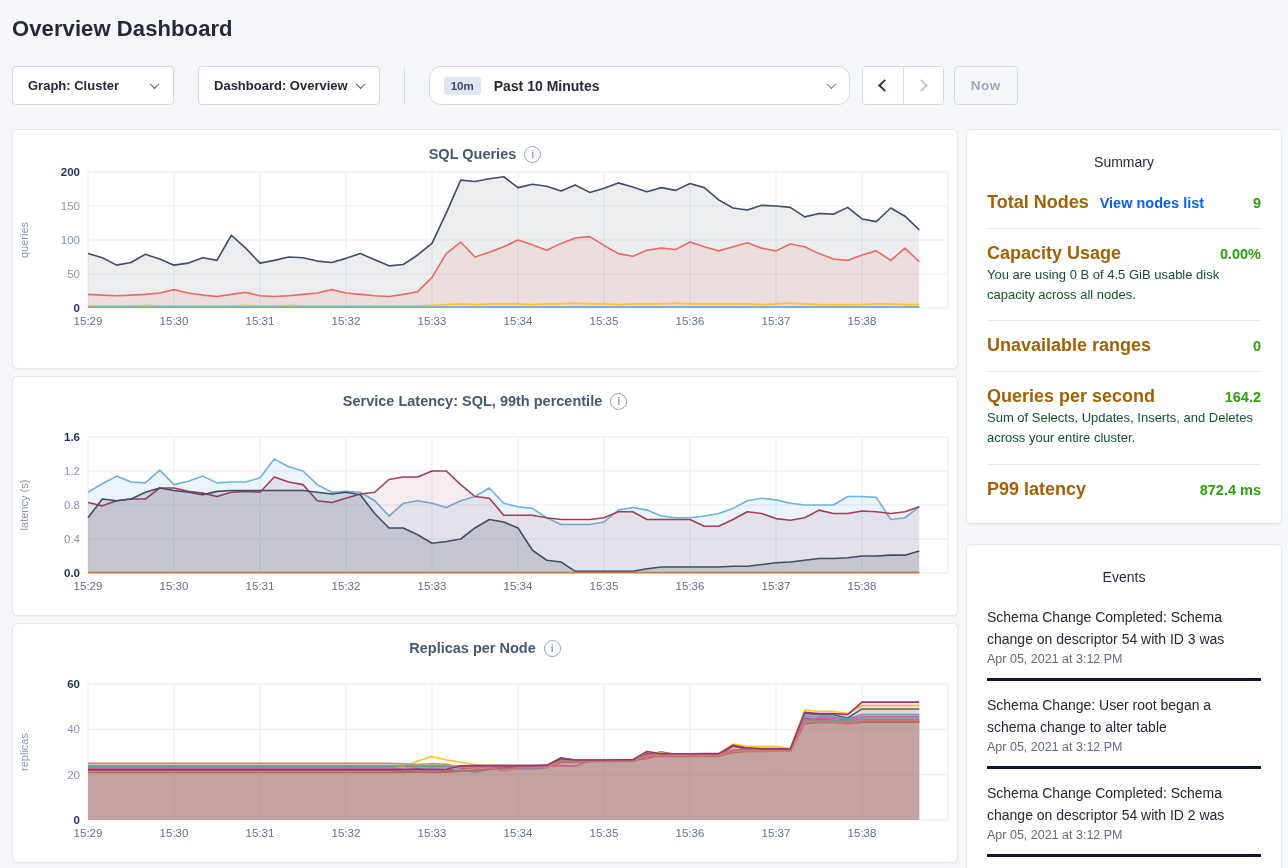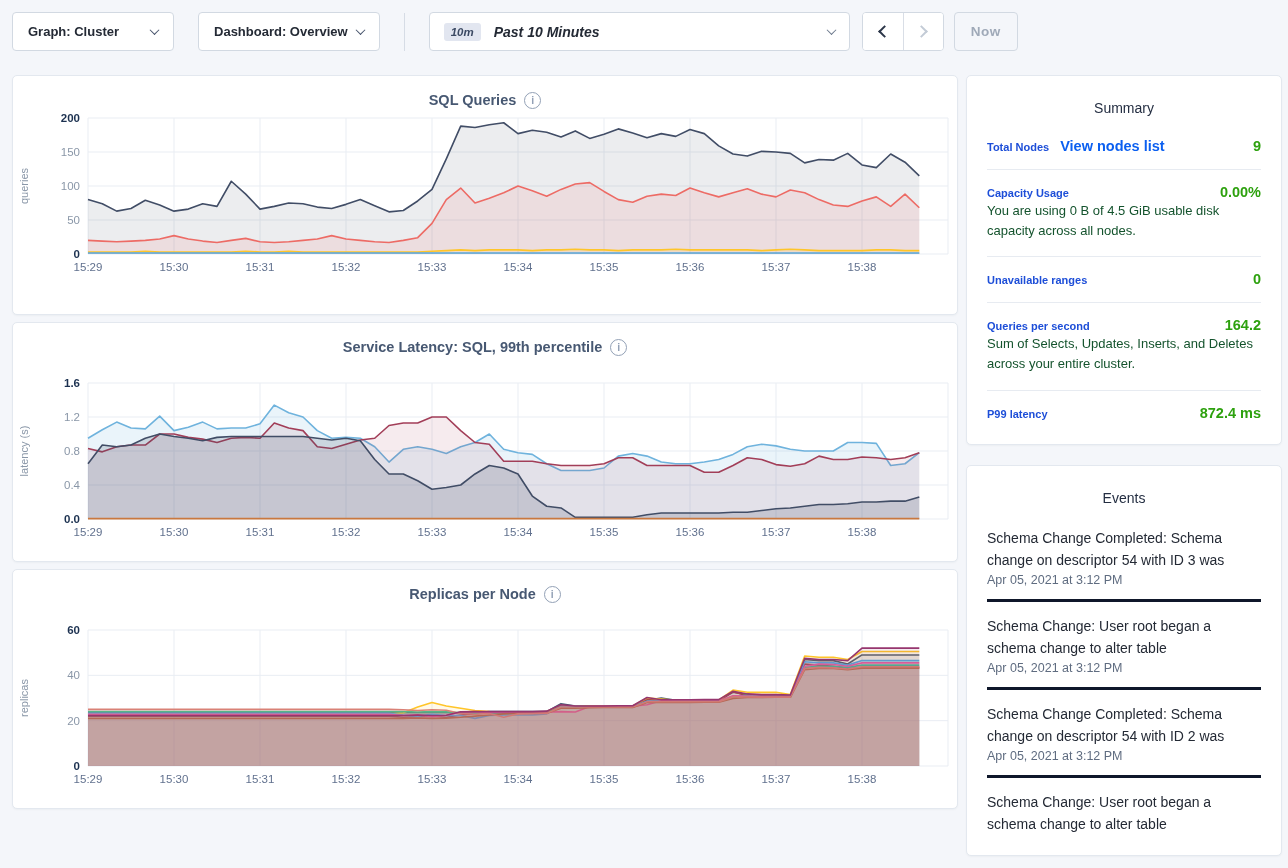--- a/index.html
+++ b/index.html
@@ -16,21 +16,21 @@
   .tb-btn {
     display:flex; align-items:center; gap:9px; height:39px; padding:0 15px;
     background:#fff; border:1px solid #d2d9e2; border-radius:4px;
     font-family:inherit; font-size:13px; font-weight:700; color:#242a35; cursor:pointer;
   }
   .chev { width:7px; height:7px; border-right:1.6px solid #46536b; border-bottom:1.6px solid #46536b; transform:rotate(45deg) translate(-1px,-1px); }
   .chev.gray { border-color:#6d7a8d; }
   .tb-divider { width:1px; height:38px; background:#d6dce5; margin:0 24px; }
   .time-picker {
     display:flex; align-items:center; width:421px; height:39px; padding:0 14px;
-    background:#fff; border:1px solid #d2d9e2; border-radius:4px; cursor:pointer;font-style:italic;
+    background:#fff; border:1px solid #d2d9e2; border-radius:12px; cursor:pointer;
   }
   .time-chip { background:#e2e6f0; color:#3c4a63; font-size:11.5px; font-weight:700; padding:3px 7px; border-radius:3px; margin-right:13px; }
   .time-label { font-size:14px; font-weight:700; color:#242a35; }
   .time-picker .chev { margin-left:auto; }
   .arrow-group { display:flex; border:1px solid #d2d9e2; border-radius:4px; overflow:hidden; margin-left:12px; background:#fff; }
   .arrow-btn { width:40px; height:37px; display:flex; align-items:center; justify-content:center; background:#fff; border:none; cursor:pointer; }
   .arrow-btn + .arrow-btn { border-left:1px solid #d9dee6; }
   .chev-left  { width:9px; height:9px; border-left:2.6px solid #2b3648; border-bottom:2.6px solid #2b3648; transform:rotate(45deg); margin-left:4px; }
   .chev-right { width:9px; height:9px; border-right:2.6px solid #c3cbd6; border-top:2.6px solid #c3cbd6; transform:rotate(45deg); margin-right:4px; }
   .now-btn {
@@ -58,33 +58,34 @@
   .legend-dot { width:9px; height:9px; border-radius:50%; display:inline-block; }
   svg.chart { display:block; font-family:inherit; }
 
   
   .panel-title { text-align:center; font-size:14px; font-weight:400; color:#242e42; padding:24px 0 8px; }
   .summary-card, .events-card { padding:0 20px 8px; }
   .events-card { margin-top:20px; }
   .sum-row { padding:14px 0 15px; border-bottom:1px solid #e7ebf1; }
   .sum-row:last-child { border-bottom:none; }
   .sum-main { display:flex; align-items:baseline; }
-  .sum-label { font-size:11px; font-weight:700; color:#1d4ed8; }
+  .sum-label { font-size:18px; font-weight:700; color:#a16207; }
   .sum-link { font-size:14.5px; font-weight:700; color:#0b5ff0; margin-left:11px; text-decoration:none; cursor:pointer; }
   .sum-value { margin-left:auto; font-size:14.5px; font-weight:700; color:#2da10e; }
   .sum-caption { font-size:13px; color:#14532d; line-height:1.55; margin-top:1px; }
   .event-item { padding:13px 0 12px; border-bottom:3px solid #0f172a; }
   .event-item:last-child { border-bottom:none; }
   .event-text { font-size:14px; color:#242a35; line-height:1.58; }
   .event-time { font-size:12.5px; color:#5f6c80; margin-top:2px; }
 </style>
 </head>
 <body>
 
 <div class="page">
+  <h1 class="page-title">Overview Dashboard</h1>
 
   <div class="toolbar">
     <button class="tb-btn" style="margin-right:24px;gap:32px;">
       <span>Graph: Cluster</span>
       <span class="chev"></span>
     </button>
     <button class="tb-btn">
       <span>Dashboard: Overview</span>
       <span class="chev"></span>
     </button>

